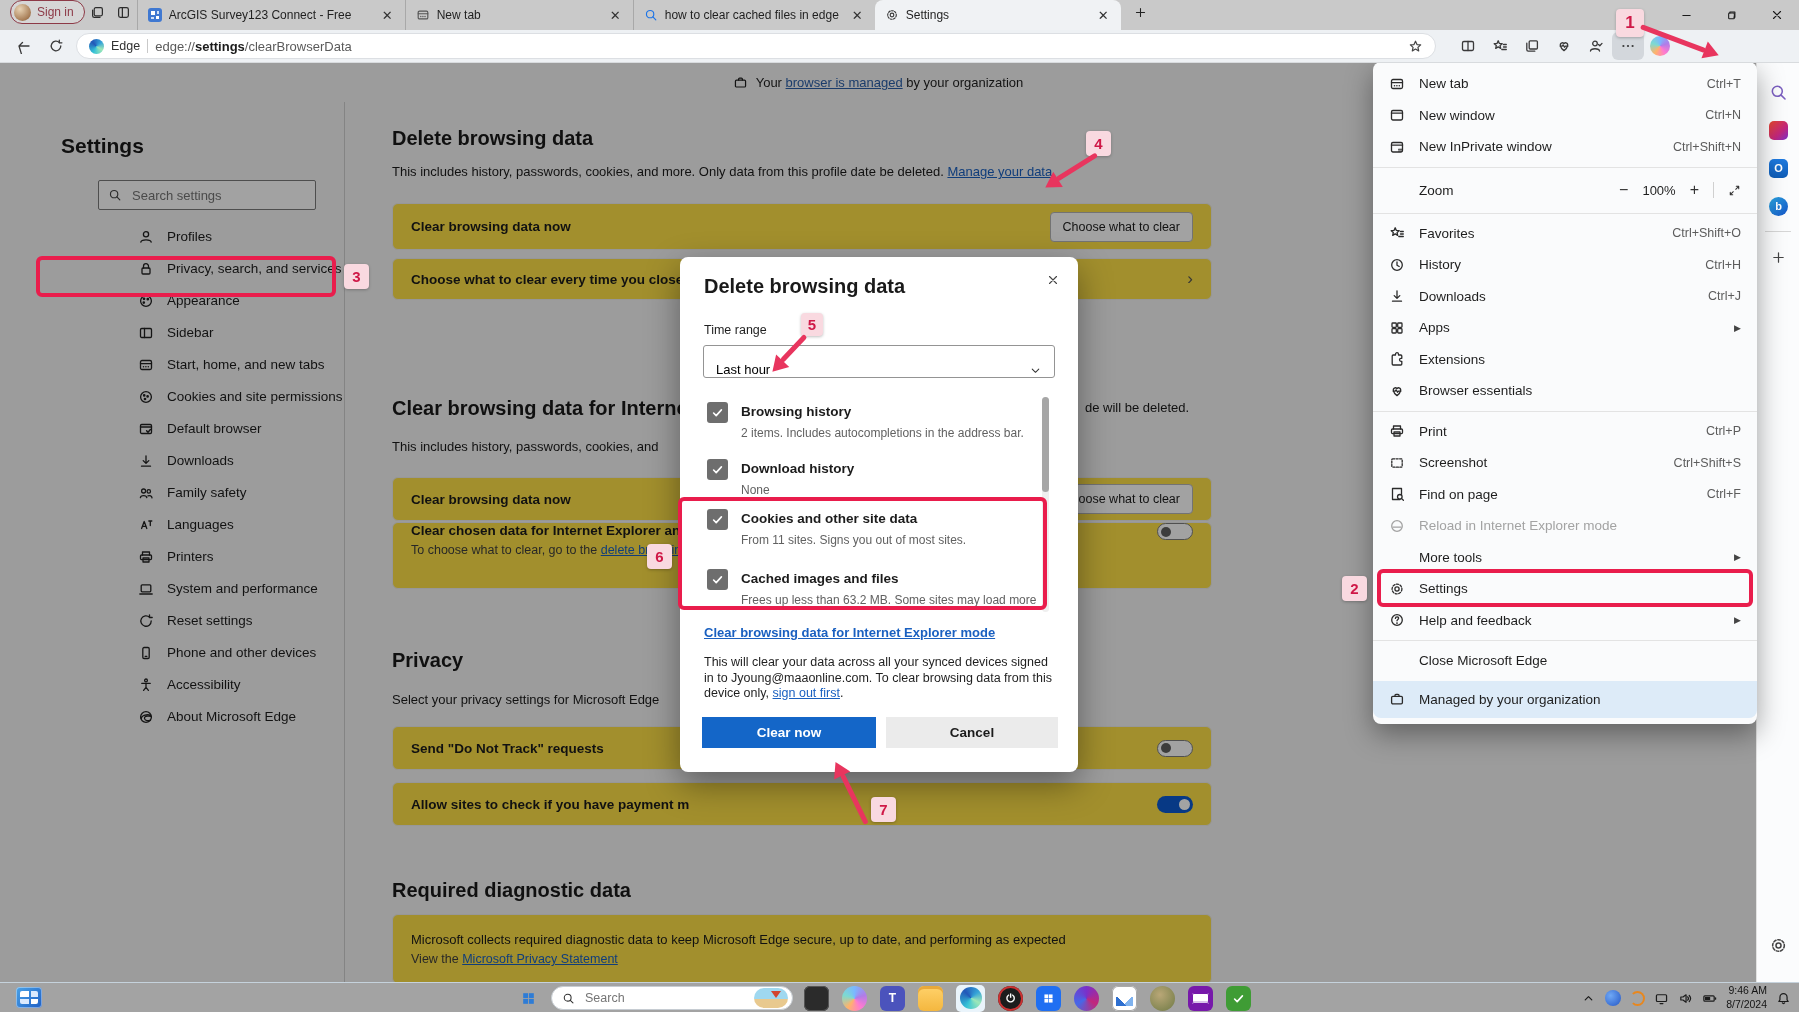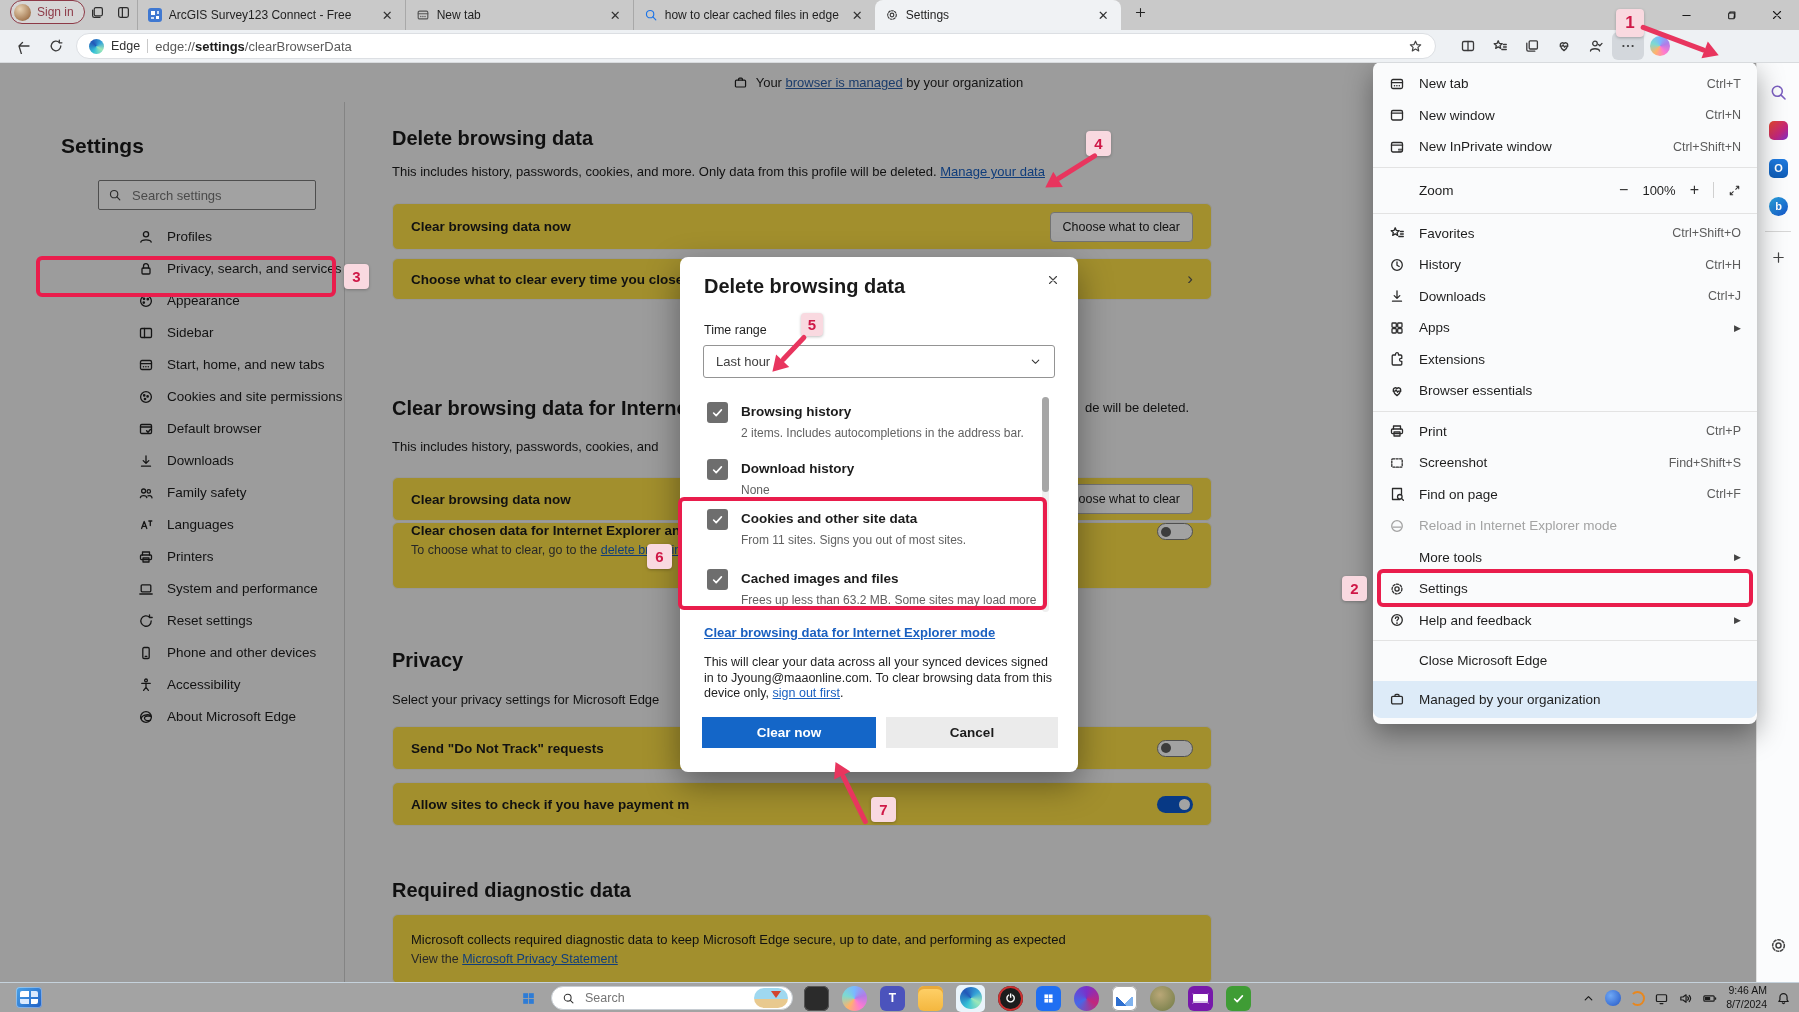--- a/index.html
+++ b/index.html
@@ -112,21 +112,21 @@
   .zctl .zv{font-size:13px;color:#1e1e1e;}
   .zctl .ic{width:13px;height:13px;color:#333;}
   .mi.managed{height:37px;background:#ddebf8;border-radius:0 0 8px 8px;margin-top:4px;}
 
   
   .modal{position:absolute;left:680px;top:257px;width:398px;height:515px;background:#fff;border-radius:8px;box-shadow:0 12px 34px rgba(0,0,0,.4);z-index:10;}
   .modal h3{margin:0;position:absolute;left:24px;top:18px;font-size:20px;font-weight:600;color:#1a1a1a;}
   .mclose{position:absolute;right:14px;top:12px;width:22px;height:22px;display:flex;align-items:center;justify-content:center;color:#444;}
   .mclose .ic{width:14px;height:14px;}
   .tr-label{position:absolute;left:24px;top:66px;font-size:12.5px;color:#1f1f1f;}
-  .mselect{position:absolute;left:23px;top:88px;width:352px;height:33px;border:1px solid #949494;border-radius:3px;background:#fff;display:flex;align-items:center;padding:0 12px;box-sizing:border-box;font-size:13px;color:#404040;}
+  .mselect{position:absolute;left:23px;top:88px;width:352px;height:33px;border:1px solid #949494;border-radius:3px;background:#fff;display:flex;align-items:flex-end;padding:0 12px;box-sizing:border-box;font-size:13px;color:#000000;}
   .mselect .ic{margin-left:auto;width:13px;height:13px;color:#333;}
   .mrow{position:absolute;left:0;width:360px;}
   .cb{position:absolute;left:27px;width:21px;height:21px;background:#6e6e6e;border-radius:3px;display:flex;align-items:center;justify-content:center;color:#fff;}
   .cb .ic{width:13px;height:13px;}
   .mlab{position:absolute;left:61px;font-size:13.5px;font-weight:700;color:#1c1c1c;white-space:nowrap;}
   .mdesc{position:absolute;left:61px;font-size:12px;color:#616161;white-space:nowrap;}
   .mscroll{position:absolute;left:362px;top:140px;width:7px;height:215px;background:#efefef;border-radius:4px;}
   .mthumb{position:absolute;left:0;top:0;width:7px;height:95px;background:#a6a6a6;border-radius:4px;}
   .mielink{position:absolute;left:24px;top:368px;font-size:13px;font-weight:600;color:#1a60c0;text-decoration:underline;}
   .mnote{position:absolute;left:24px;top:398px;width:354px;font-size:12.5px;line-height:15.5px;color:#1f1f1f;}
@@ -534,21 +534,21 @@
                 <path d="M3.2,9.5C4,5.5 12,4.5 13.2,7.5 12,6.8 6,6.5 6.5,9.5c0.4,2.4 4,2.6 6,1.6"></path>
               </svg>
             </span>
             <span>About Microsoft Edge</span>
           </li>
       </ul>
     </div>
 
     <div class="smain">
       <h2 style="top:25px">Delete browsing data</h2>
-      <div class="para" style="top:62px"><span>This includes history, passwords, cookies, and more. Only data from this profile will be deleted. </span><a>Manage your data</a></div>
+      <div class="para" style="top:62px"><span>This includes history, passwords, cookies, and more. Only data from this profile date be deleted. </span><a>Manage your data</a></div>
       <div class="card" style="top:101px;height:47px">
         <span class="lbl">Clear browsing data now</span>
         <button class="gbtn">Choose what to clear</button>
       </div>
       <div class="card" style="top:156px;height:42px">
         <span class="lbl">Choose what to clear every time you close</span>
         <span class="chev">›</span>
       </div>
       <h2 style="top:295px">Clear browsing data for Interne</h2>
       <div class="para" style="top:337px">This includes history, passwords, cookies, and</div>
@@ -814,21 +814,21 @@
         <span class="ml">Print</span>
         <span class="msc">Ctrl+P</span>
       </div>
     <div class="mi">
         <span class="ic">
           <svg viewBox="0 0 16 16" fill="none" stroke="currentColor" stroke-width="1.3" stroke-linecap="round" stroke-linejoin="round">
             <rect x="2.8" y="3.8" width="10.4" height="8.4" rx="1" stroke-dasharray="2 1.4"></rect>
           </svg>
         </span>
         <span class="ml">Screenshot</span>
-        <span class="msc">Find+Shift+S</span>
+        <span class="msc">Ctrl+Shift+S</span>
       </div>
     <div class="mi">
         <span class="ic">
           <svg viewBox="0 0 16 16" fill="none" stroke="currentColor" stroke-width="1.3" stroke-linecap="round" stroke-linejoin="round">
             <path d="M11,13.5H3.5v-11h9v6"></path>
             <circle cx="10.8" cy="10.8" r="2.3"></circle>
             <path d="M12.4,12.4l2,1.9"></path>
           </svg>
         </span>
         <span class="ml">Find on page</span>

